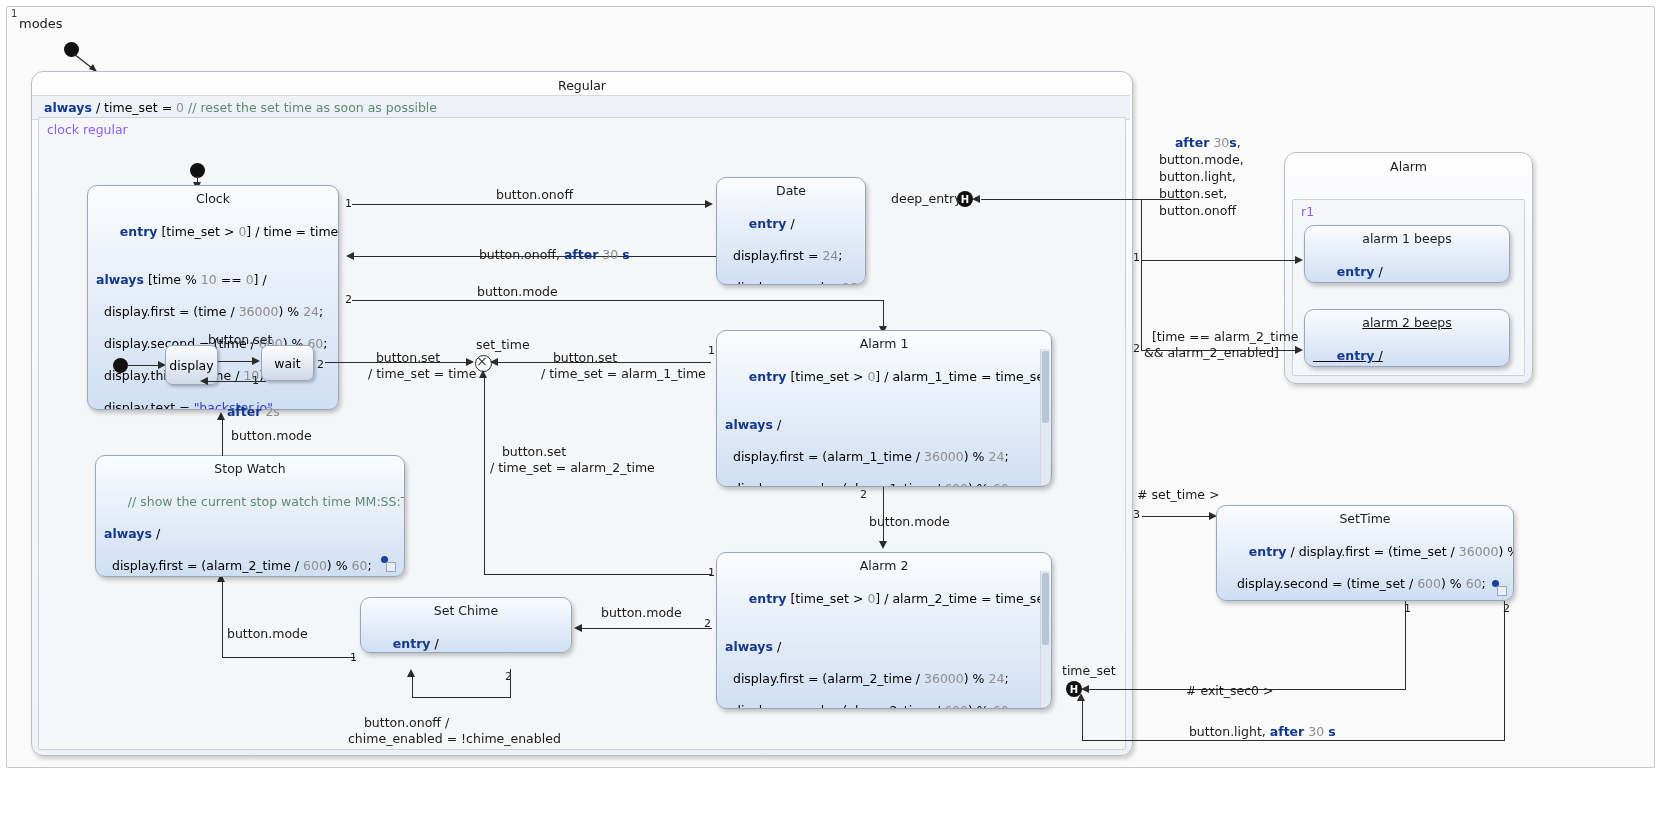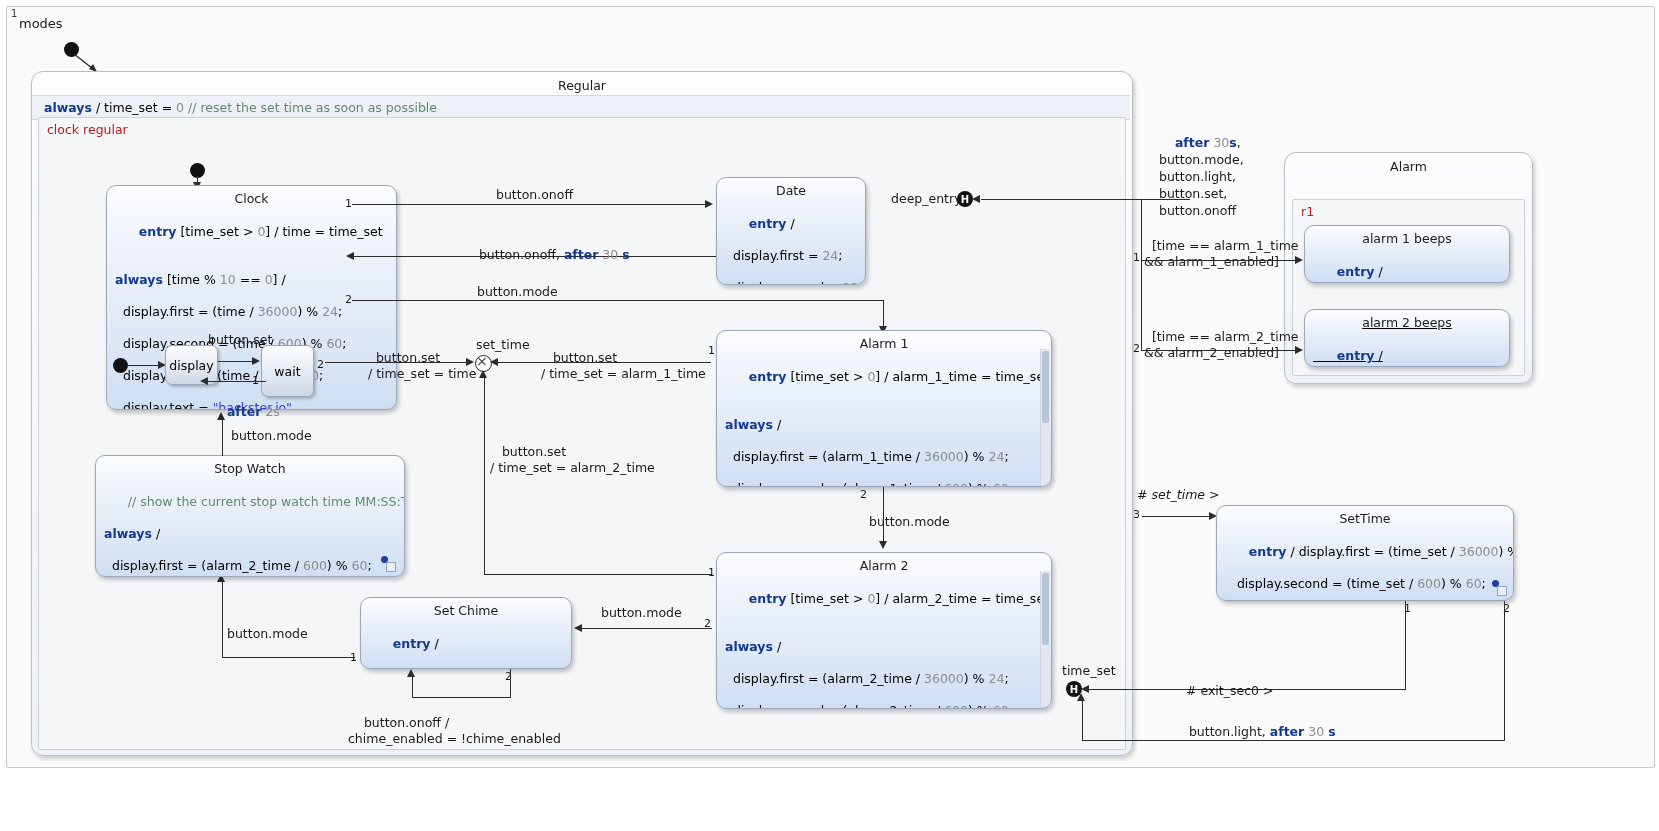--- a/index.html
+++ b/index.html
@@ -16,21 +16,21 @@
   
   .outer{position:absolute;border:1px solid #c8c8c8;background:#fafafa;border-radius:2px;}
   .superstate{
     position:absolute;border:1px solid #b9bec7;border-radius:12px;
     background:linear-gradient(180deg,#fdfdfe 0%,#f4f6f9 60%,#eef1f6 100%);
     box-shadow:2px 3px 4px rgba(0,0,0,.18);
   }
   .superstate .hdr{position:absolute;left:0;right:0;top:0;text-align:center;font-size:12.5px;color:#1b1b1b;padding-top:6px;}
   .declbar{position:absolute;left:1px;right:1px;background:#eef1f7;border-top:1px solid #d4d9e2;border-bottom:1px solid #d4d9e2;font-size:12.5px;padding:4px 12px;box-sizing:border-box;}
   .innerregion{position:absolute;border:1px solid #cdd2da;background:#f5f6f8;border-radius:2px;}
-  .innerregion>.rlabel{position:absolute;left:8px;top:4px;font-size:12.5px;color:#b91c1c;}
+  .innerregion>.rlabel{position:absolute;left:8px;top:4px;font-size:12.5px;color:#8b5cf6;}
 
   
   .state{
     position:absolute;border:1px solid #9aa7bb;border-radius:10px;
     background:linear-gradient(180deg,#fbfcfe 0%,#eaf0f9 40%,#cfdff3 100%);
     box-shadow:2px 3px 4px rgba(0,0,0,.22);
     box-sizing:border-box;overflow:hidden;
   }
   .state .title{text-align:center;font-size:12.5px;color:#1b1b1b;padding:5px 4px 2px;}
   .state .body{font-size:12.5px;line-height:16px;padding:0 6px 5px 8px;white-space:pre;}
@@ -88,39 +88,39 @@
     <span class="kw">always</span><span> / time_set = </span><span class="num">0</span><span class="cmt"> // reset the set time as soon as possible</span>
   </div>
   <div class="innerregion" style="left:38px;top:117px;width:1086px;height:631px;">
     <div class="rlabel">clock regular</div>
   </div>
 
   <div class="initial" style="left:190px;top:163px;"></div>
   <div class="v" style="left:197px;top:176px;height:10px;"></div>
   <div class="ar d" style="left:193px;top:182px;"></div>
 
-  <div class="state" style="left:106px;top:185px;width:291px;height:225px;">
+  <div class="state" style="left:87px;top:185px;width:252px;height:225px;">
     <div class="title">Clock</div>
     <div class="body">
       <span class="kw">entry</span><span> [time_set &gt; </span><span class="num">0</span><span>] / time = time_set</span>
 <br><br><span class="kw">always</span><span> [time % </span><span class="num">10</span><span> == </span><span class="num">0</span><span>] /</span>
 <br><span>  display.first = (time / </span><span class="num">36000</span><span>) % </span><span class="num">24</span><span>;</span>
 <br><span>  display.second = (time / </span><span class="num">600</span><span>) % </span><span class="num">60</span><span>;</span>
 <br><span>  display.third = (time / </span><span class="num">10</span><span>) % </span><span class="num">60</span><span>;</span>
 <br><span>  display.text = </span><span class="str">"hackster.io"</span>
     </div>
   </div>
 
   <div class="initial" style="left:113px;top:358px;"></div>
   <div class="h" style="left:127px;top:365px;width:35px;"></div>
   <div class="ar r" style="left:158px;top:361px;"></div>
   <div class="plain" style="left:165px;top:345px;width:53px;height:40px;">
     <span>display</span>
   </div>
-  <div class="plain" style="left:261px;top:345px;width:53px;height:52px;text-align:center;">
+  <div class="plain" style="left:261px;top:345px;width:53px;height:36px;text-align:center;">
     <span>wait</span>
   </div>
   <div class="h" style="left:218px;top:361px;width:36px;"></div>
   <div class="ar r" style="left:252px;top:357px;"></div>
   <div class="txt" style="left:208px;top:332px;">button.set</div>
 
   <div class="h" style="left:204px;top:381px;width:62px;"></div>
   <div class="ar l" style="left:200px;top:377px;"></div>
   <div class="idx" style="left:252px;top:374px;">1</div>
   <div class="txt" style="left:211px;top:388px;">
@@ -216,21 +216,21 @@
         <i style="top:2px;height:72px;"></i>
       </div>
   </div>
   <div class="idx" style="left:708px;top:566px;">1</div>
   <div class="idx" style="left:704px;top:617px;">2</div>
 
   <div class="h" style="left:580px;top:628px;width:132px;"></div>
   <div class="ar l" style="left:574px;top:624px;"></div>
   <div class="txt" style="left:601px;top:605px;">button.mode</div>
 
-  <div class="state" style="left:360px;top:597px;width:212px;height:72px;">
+  <div class="state" style="left:360px;top:597px;width:212px;height:56px;">
     <div class="title">Set Chime</div>
     <div class="body">
       <span class="kw">entry</span><span> /</span>
 <br><span>   display.text = (chime_enabled)</span>
 <br>
     </div>
   </div>
   <div class="idx" style="left:350px;top:651px;">1</div>
   <div class="idx" style="left:505px;top:670px;">2</div>
 
@@ -290,37 +290,34 @@
     </div>
   </div>
   <div class="state" style="left:1304px;top:309px;width:206px;height:58px;text-decoration:underline;">
     <div class="title">alarm 2 beeps</div>
     <div class="body">
       <span class="kw">entry</span><span> /</span>
 <br>
     </div>
   </div>
 
-  <div class="txt" style="left:1136px;top:222px;line-height:16px;">
-    <span>[time == alarm_1_time</span><br><span>  &amp;&amp; alarm_1_enabled]</span>
-  </div>
   <div class="idx" style="left:1133px;top:251px;">1</div>
   <div class="h" style="left:1142px;top:260px;width:158px;"></div>
   <div class="ar r" style="left:1295px;top:256px;"></div>
 
   <div class="txt" style="left:1136px;top:313px;line-height:16px;">
     <span>[time == alarm_2_time</span><br><span>  &amp;&amp; alarm_2_enabled]</span>
   </div>
   <div class="idx" style="left:1133px;top:342px;">2</div>
   <div class="h" style="left:1142px;top:350px;width:158px;"></div>
   <div class="ar r" style="left:1295px;top:346px;"></div>
 
   <div class="v" style="left:1141px;top:199px;height:152px;"></div>
 
-  <div class="txt" style="left:1137px;top:487px;font-style:italic;"># set_time &gt;</div>
+  <div class="txt" style="left:1137px;top:487px;"># set_time &gt;</div>
   <div class="idx" style="left:1133px;top:508px;">3</div>
   <div class="h" style="left:1142px;top:516px;width:73px;"></div>
   <div class="ar r" style="left:1209px;top:512px;"></div>
 
   <div class="state" style="left:1216px;top:505px;width:298px;height:96px;">
     <div class="title">SetTime</div>
     <div class="body">
       <span class="kw">entry</span><span> / display.first = (time_set / </span><span class="num">36000</span><span>) % </span>
 <br><span>   display.second = (time_set / </span><span class="num">600</span><span>) % </span><span class="num">60</span><span>;</span>
 <br>

